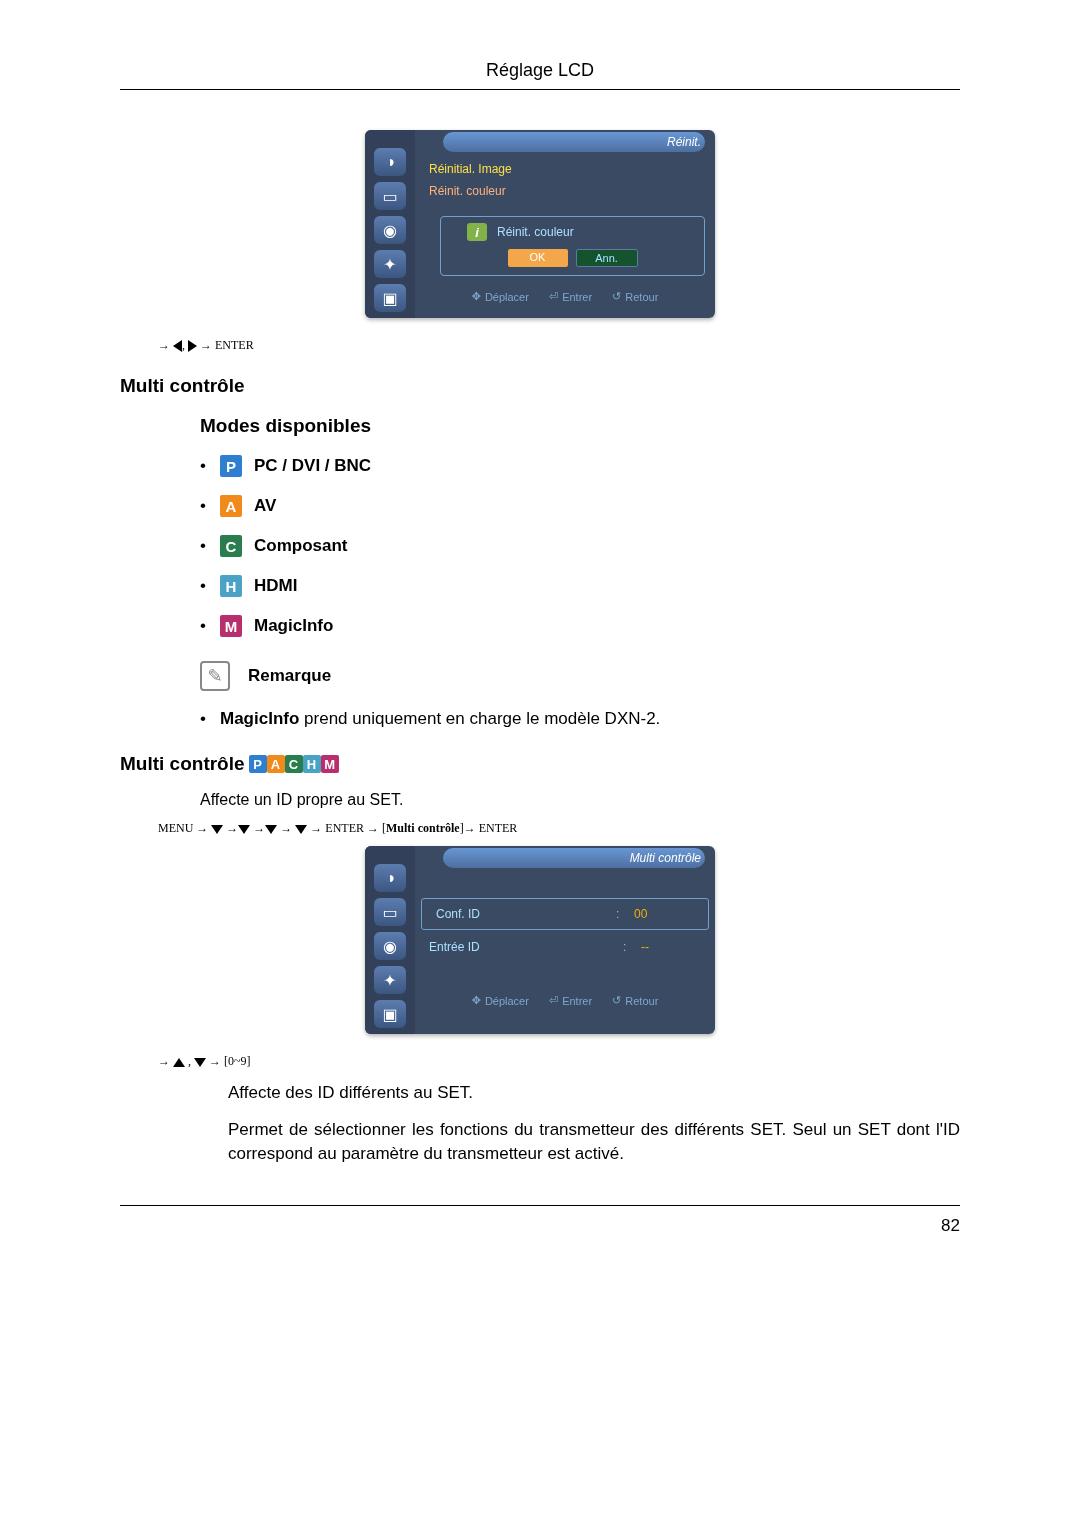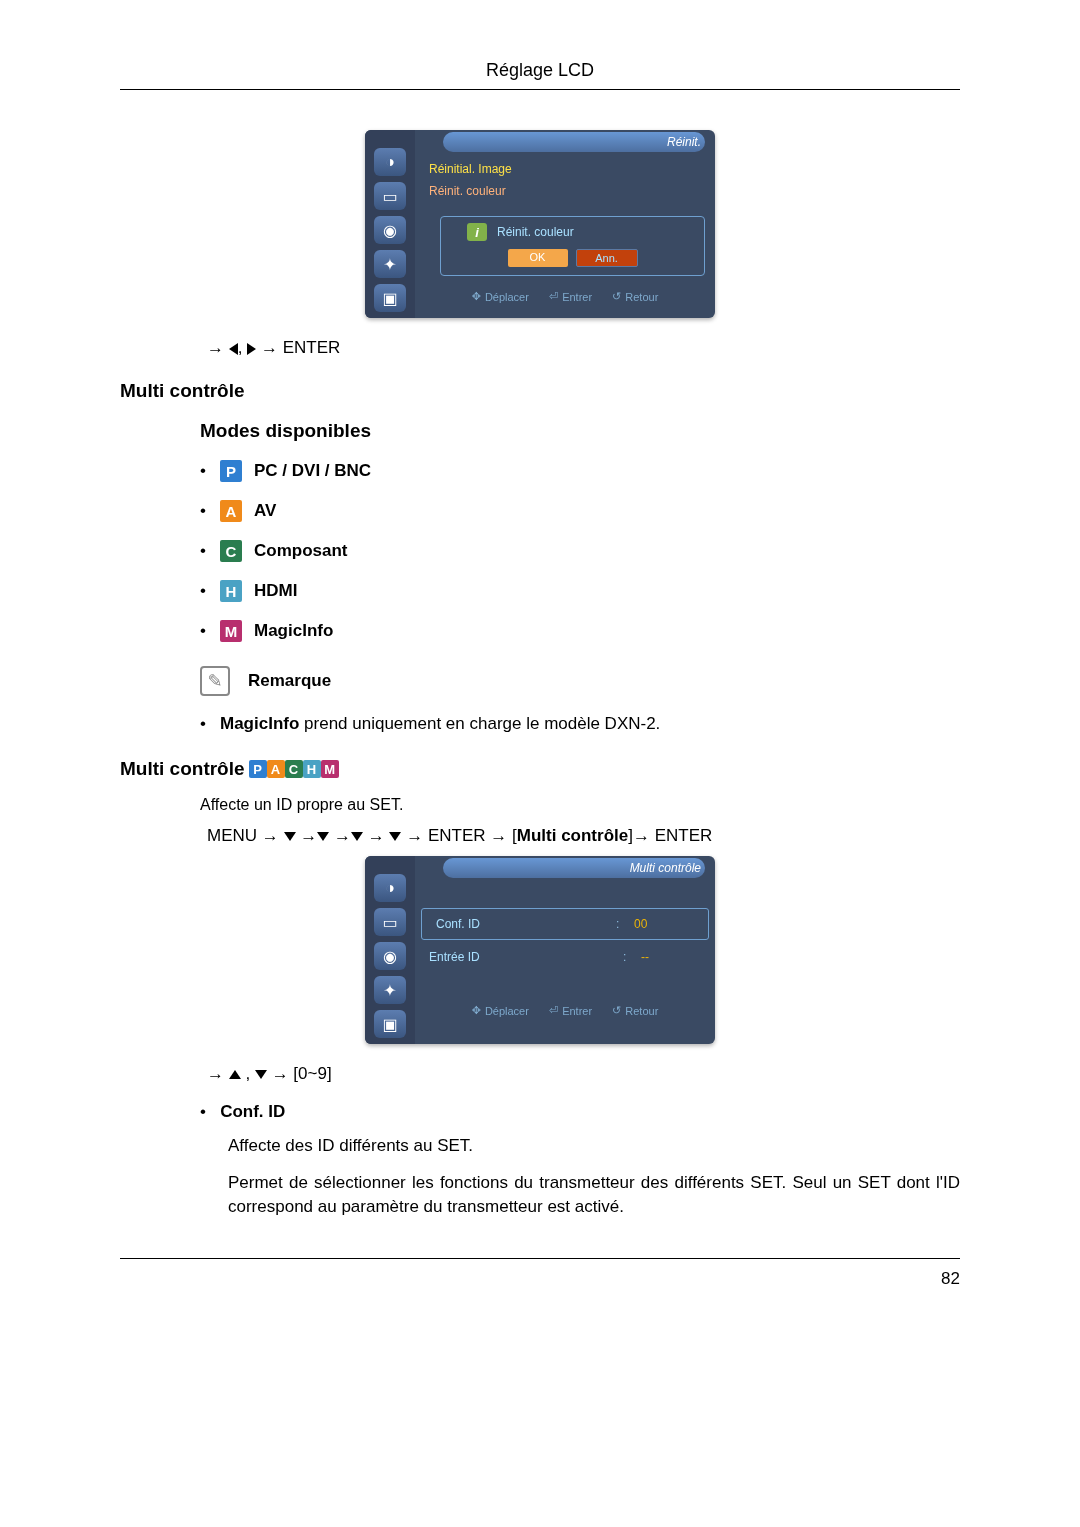--- a/index.html
+++ b/index.html
@@ -115,21 +115,21 @@
     margin-top:8px;
   }
   .osd-btn {
     width: 60px;
     text-align:center;
     font-size:11px;
     padding:2px 0;
     border-radius:2px;
   }
   .osd-btn.ok { background:#f4a74a; color:#fff;}
-  .osd-btn.ann { background:#c2410c; color:#a9e0ff; border:1px solid #5b79a3;}
+  .osd-btn.ann { background:#14532d; color:#a9e0ff; border:1px solid #5b79a3;}
   .osd-footer {
     display:flex;
     justify-content:center;
     gap:20px;
     color:#7ea9cc;
     font-size:11px;
     padding:8px 0 6px 0;
   }
   .osd-foot-item { display:flex; align-items:center; gap:4px;}
   .foot-ico { display:inline-block; }
@@ -182,21 +182,21 @@
     transform: rotate(0deg);
     margin-right:6px;
     vertical-align:middle;
   }
   .sec2-heading {
     display:flex; align-items:center; gap:2px;
     font-size:19px; font-weight:bold;
     margin: 24px 0 16px 0;
   }
   .badgerow .badge { width:18px;height:18px;font-size:13px;}
-  .nav-sequence { font-size:17px; margin-left:87px; margin-bottom:10px;}
+  .nav-sequence { font-size:12px; margin-left:38px; margin-bottom:10px;font-family:Liberation Serif, serif;}
   .desc { font-size:16px; margin:12px 0 12px 80px;}
   .sub-li { margin-left:80px; font-size:17px; margin-top:18px;}
   .sub-li .lbl { font-weight:bold; }
   .sub-desc { margin-left:108px; font-size:17px; margin-top:12px; line-height:1.45; text-align:justify;}
   .pagenum { text-align:right; font-size:17px; margin-top:10px;}
   .arrow { font-family: inherit; }
   .tri {
     display:inline-block;
     width:0;height:0;
     vertical-align:middle;
@@ -361,23 +361,20 @@
               <span>Retour</span>
             </span>
         </div>
       </div>
     </div>
 
     <div class="nav-sequence">
       <span>→ </span><span class="tri up"></span><span> , </span><span class="tri down"></span><span> → </span><span>[0~9]</span>
     </div>
 
-    <div class="sub-li">
-      <span>•&nbsp;&nbsp;&nbsp;</span><span class="lbl">Conf. ID</span>
-    </div>
     <div class="sub-desc">Affecte des ID différents au SET.</div>
 
     <div class="sub-desc">Permet de sélectionner les fonctions du transmetteur des différents SET. Seul un SET dont l'ID correspond au paramètre du transmetteur est activé.</div>
 
   </div>
 
   <div style="height:30px"></div>
   <div class="hr-bottom"></div>
   <div class="pagenum">82</div>
 </div>

